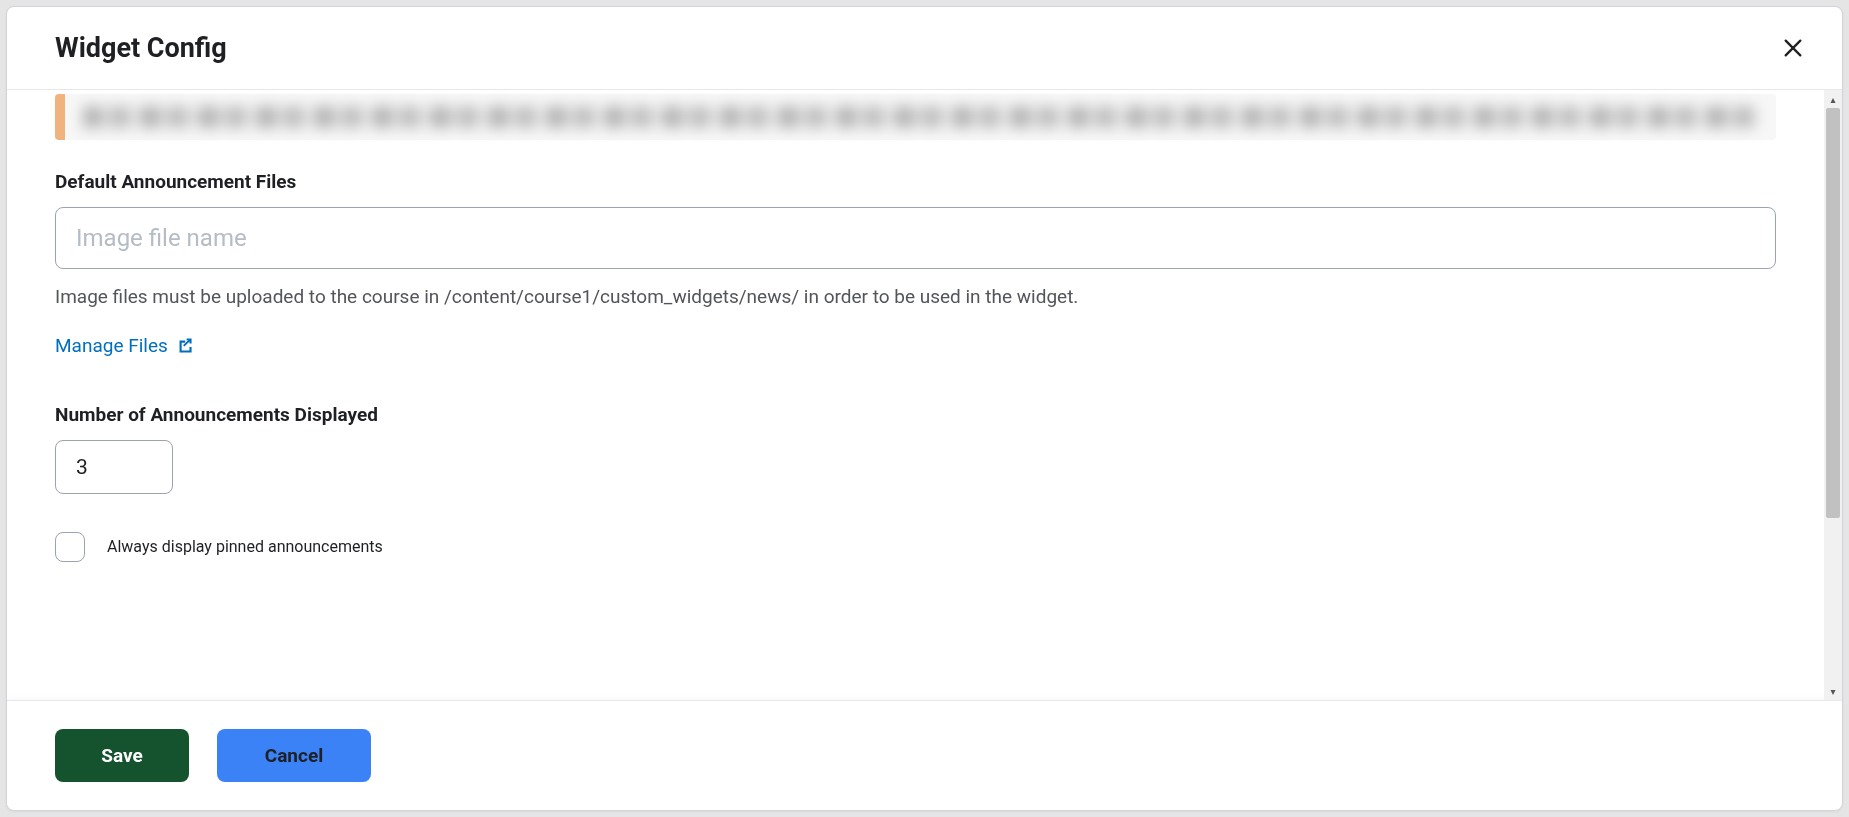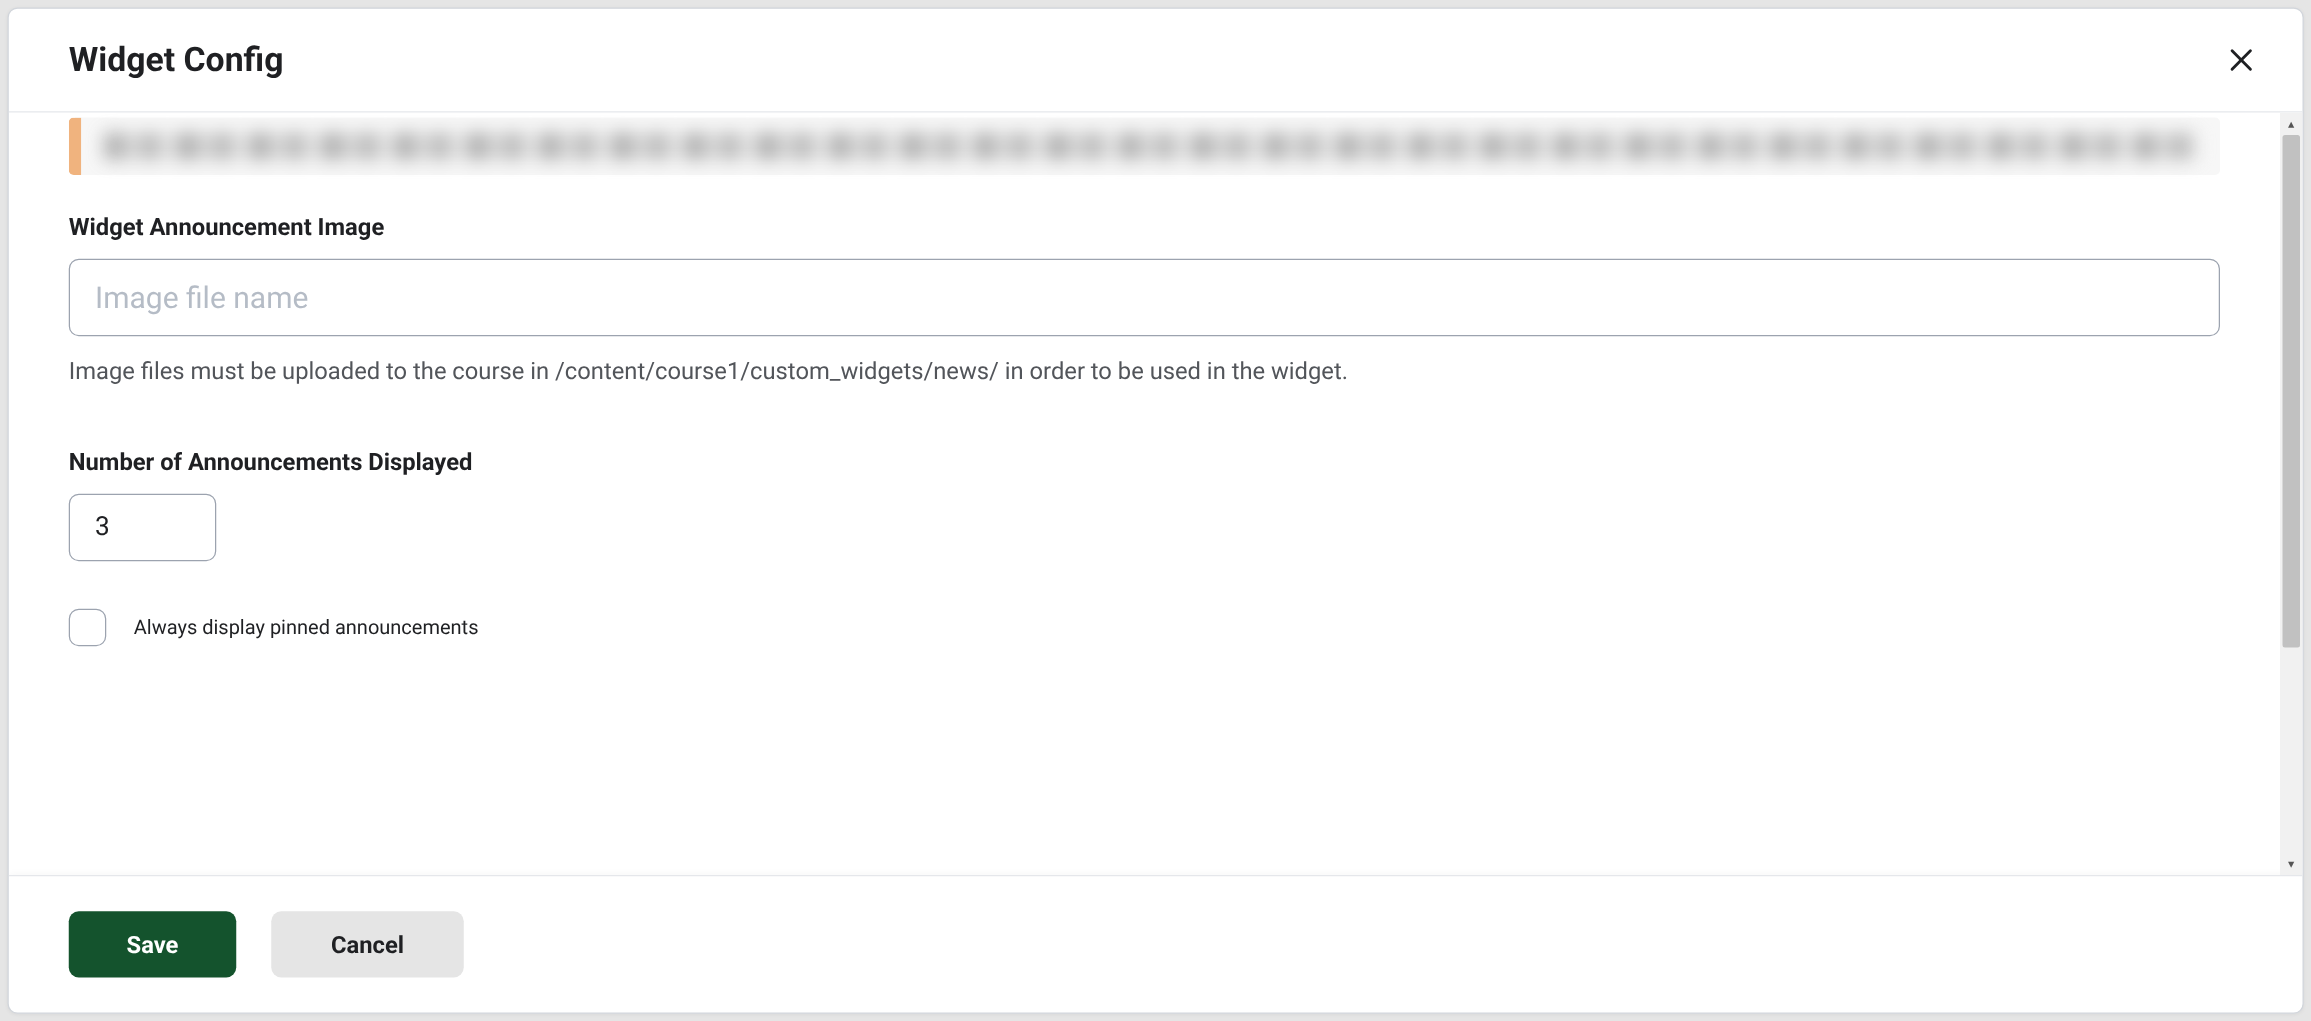--- a/index.html
+++ b/index.html
@@ -192,21 +192,21 @@
       cursor: pointer;
       font-family: inherit;
       border: none;
     }
     .btn-primary {
       background: #14532d;
       color: #fff;
       min-width: 134px;
     }
     .btn-secondary {
-      background: #e5e5e5;
+      background: #3b82f6;
       color: #1f2023;
       min-width: 154px;
     }
   </style>
 </head>
 <body>
 
 <div class="modal">
 
   <div class="modal-header">
@@ -218,26 +218,35 @@
     </button>
   </div>
 
   <div class="modal-body-wrapper">
     <div class="modal-body">
 
       <div class="notice-box">
         <div class="blurred-text"></div>
       </div>
 
-      <label class="field-label">Widget Announcement Image</label>
+      <label class="field-label">Default Announcement Files</label>
 
       <input type="text" class="text-input" placeholder="Image file name" style="">
 
       <p class="help-text">Image files must be uploaded to the course in /content/course1/custom_widgets/news/ in order to be used in the widget.</p>
 
+      <div class="link-row">
+        <a class="link">
+          <span>Manage Files</span>
+          <svg class="link-icon" viewBox="0 0 24 24">
+            <path d="M5 5 H13 V8 H8 V19 H19 V14 H22 V22 H5 Z" fill="#006fbf"></path>
+            <path d="M15 2 H22 V9 H19 V6.5 L12 13.5 L10 11.5 L17 4.5 H15 Z" fill="#006fbf"></path>
+          </svg>
+        </a>
+      </div>
 
       <label class="field-label" style="margin-top:46px">Number of Announcements Displayed</label>
 
       <input type="text" class="number-input" value="3" style="">
 
       <div class="checkbox-row">
         <input type="checkbox" class="checkbox" style="">
         <span class="checkbox-label">Always display pinned announcements</span>
       </div>
 

